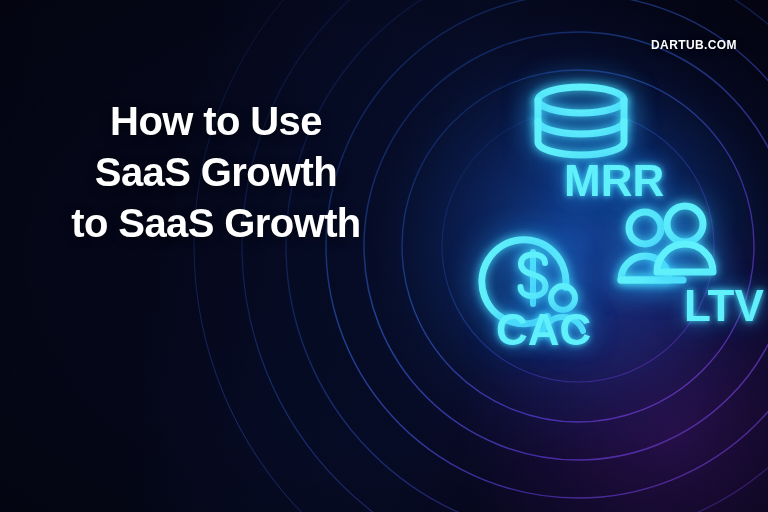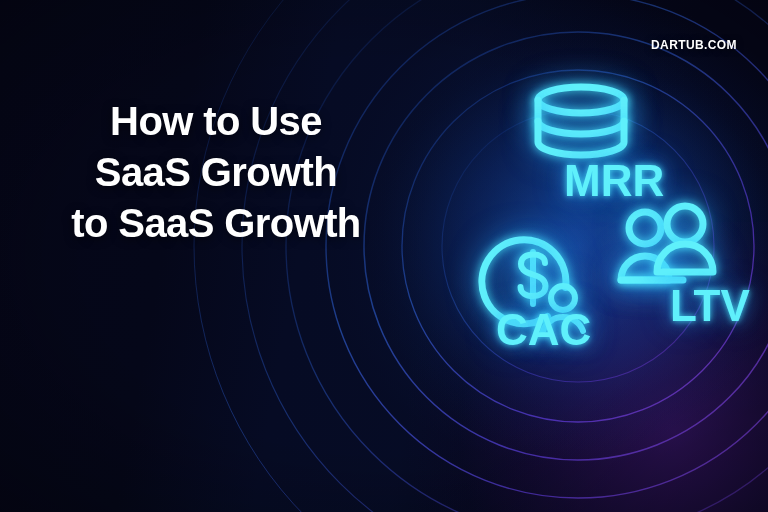--- a/index.html
+++ b/index.html
@@ -107,21 +107,21 @@
     line-height: 1;
     text-shadow:
       0 0 6px rgba(70,225,250,0.95),
       0 0 18px rgba(45,175,255,0.75),
       0 0 34px rgba(30,120,230,0.45);
     white-space: nowrap;
   }
 
   #lbl-mrr { left: 520px; top: 159px; margin-left: 44px; }
   #lbl-cac { left: 485px; top: 308px; margin-left: 11px; }
-  #lbl-ltv { left: 638px; top: 284px; padding-left: 32px; }
+  #lbl-ltv { left: 652px; top: 284px; padding-left: 32px; }
 
   #ico-mrr { left: 528px; top: 84px; }
   #ico-cac { left: 475px; top: 228px; }
   #ico-ltv { left: 613px; top: 206px; }
 </style>
 </head>
 <body>
 
 <div id="canvas">
 

